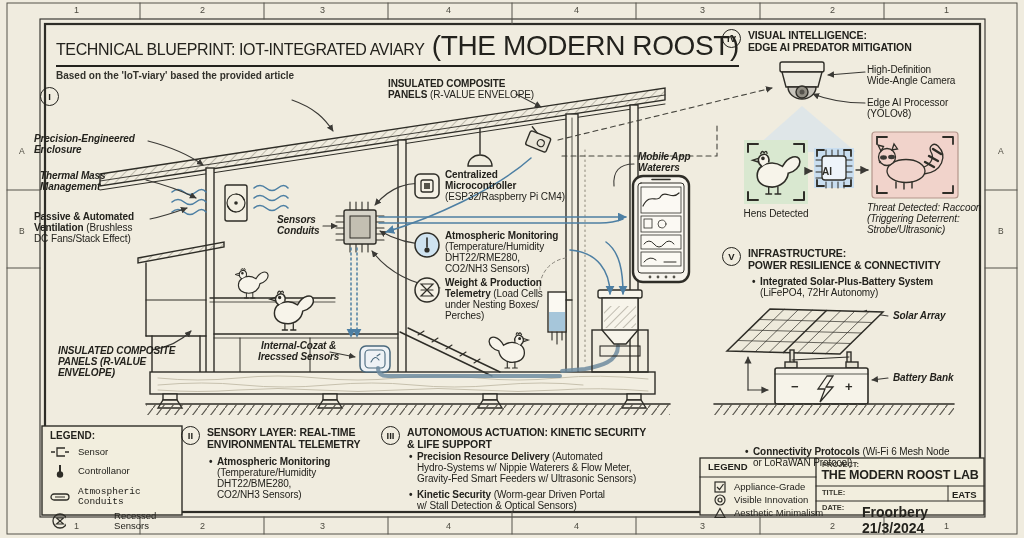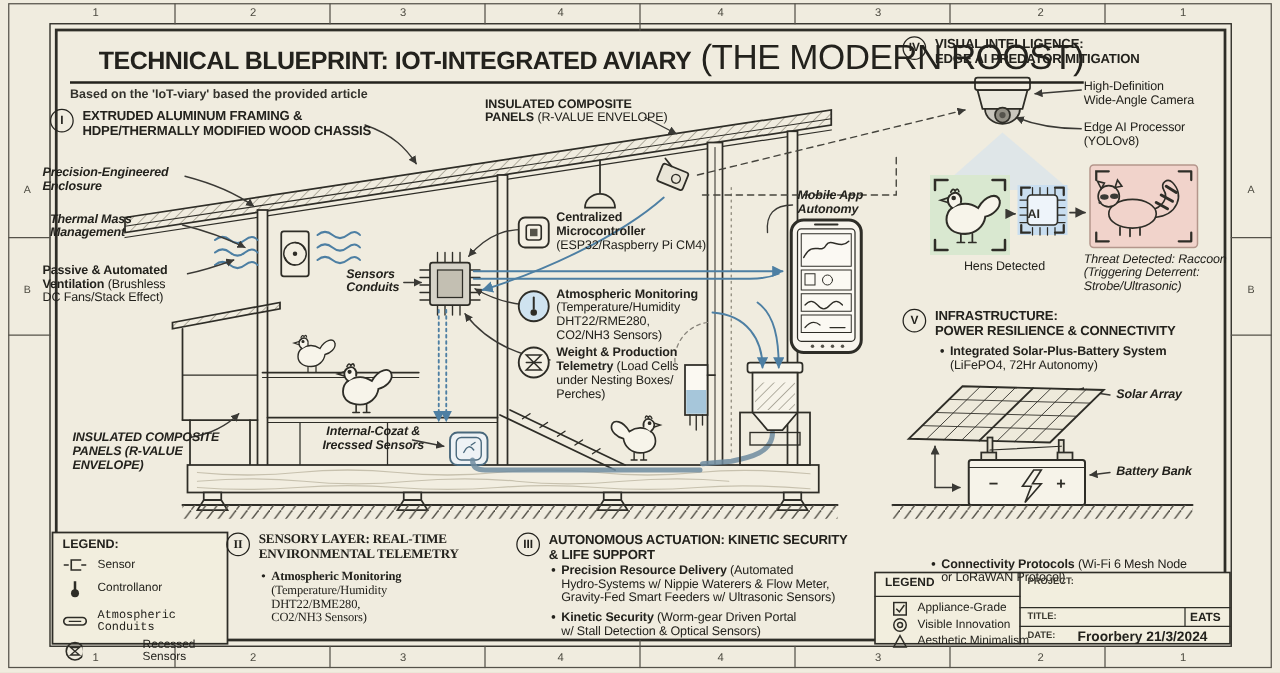--- a/index.html
+++ b/index.html
@@ -10,21 +10,21 @@
   .co{font-size:10px;line-height:11px;letter-spacing:-0.1px;color:#23221d;}
   .cob{font-size:10px;line-height:11px;font-weight:700;letter-spacing:-0.1px;color:#23221d;font-style:italic;}
   .sechead{display:flex;gap:7px;align-items:flex-start;}
   .circ{flex:0 0 auto;width:19px;height:19px;border:1.7px solid #23221d;border-radius:50%;display:flex;align-items:center;justify-content:center;font-size:9.5px;font-weight:700;box-sizing:border-box;background:transparent;}
   .stitle{font-size:10.5px;font-weight:700;line-height:12px;letter-spacing:-0.15px;}
   .bullet{position:relative;padding-left:8px;}
   .bullet::before{content:"\2022";position:absolute;left:0;top:0;font-weight:700;}
   .rnum{position:absolute;font-size:9px;color:#4c4a40;}
   .rlet{position:absolute;font-size:8.5px;color:#4c4a40;}
   .titleline{display:inline-block;border-bottom:2px solid #23221d;padding-bottom:3px;}
-  .t-main{font-size:20px;font-weight:700;letter-spacing:-0.4px;margin-left:23px;}
+  .t-main{font-size:16px;font-weight:400;letter-spacing:-0.4px;}
   .t-lite{font-size:28px;font-weight:400;letter-spacing:-0.4px;}
   .subtitle{font-size:10px;font-weight:600;color:#33322c;margin-top:3px;}
   .tb-small{font-size:7.5px;font-weight:700;color:#3a382f;}
   .legend-row{display:flex;align-items:center;gap:8px;font-size:9.5px;line-height:10px;}
 </style>
 </head>
 <body>
 
 <div id="stage">
 
@@ -362,47 +362,46 @@
 
   <div class="abs" style="left:56px;top:30px;">
     <div class="titleline">
       <span class="t-main">TECHNICAL BLUEPRINT: IOT-INTEGRATED AVIARY</span><span class="t-lite"> (THE MODERN ROOST)</span>
     </div>
     <div class="subtitle">Based on the 'IoT-viary' based the provided article</div>
   </div>
 
   <div class="abs sechead" style="left:40px;top:87px;">
     <div class="circ">I</div>
-    <div class="stitle"><span>EXTRUDED ALUMINUM FRAMING &amp;</span><br><span>HDPE/THERMALLY MODIFIED WOOD CHASSIS</span></div>
   </div>
 
   <div class="abs sechead" style="left:722px;top:29px;">
     <div class="circ">IV</div>
     <div class="stitle"><span>VISUAL INTELLIGENCE:</span><br><span>EDGE AI PREDATOR MITIGATION</span></div>
   </div>
 
   <div class="abs sechead" style="left:722px;top:247px;">
     <div class="circ">V</div>
     <div class="stitle"><span>INFRASTRUCTURE:</span><br><span>POWER RESILIENCE &amp; CONNECTIVITY</span></div>
   </div>
 
-  <div class="abs sechead" style="left:181px;top:426px;font-family:Liberation Serif, serif;">
+  <div class="abs sechead" style="left:181px;top:426px;">
     <div class="circ">II</div>
     <div>
       <div class="stitle"><span>SENSORY LAYER: REAL-TIME</span><br><span>ENVIRONMENTAL TELEMETRY</span></div>
       <div class="bullet co" style="margin:6px 0 0 2px;">
         <span class="b">Atmospheric Monitoring</span><br>
         <span>(Temperature/Humidity</span><br>
         <span>DHT22/BME280,</span><br>
         <span>CO2/NH3 Sensors)</span>
       </div>
     </div>
   </div>
 
-  <div class="abs sechead" style="left:381px;top:426px;margin-left:32px;">
+  <div class="abs sechead" style="left:381px;top:426px;">
     <div class="circ">III</div>
     <div>
       <div class="stitle"><span>AUTONOMOUS ACTUATION: KINETIC SECURITY</span><br><span>&amp; LIFE SUPPORT</span></div>
       <div class="bullet co" style="margin:1px 0 0 2px;">
         <span class="b">Precision Resource Delivery</span><span> (Automated</span><br>
         <span>Hydro-Systems w/ Nippie Waterers &amp; Flow Meter,</span><br>
         <span>Gravity-Fed Smart Feeders w/ Ultrasonic Sensors)</span>
       </div>
       <div class="bullet co" style="margin:5px 0 0 2px;">
         <span class="b">Kinetic Security</span><span> (Worm-gear Driven Portal</span><br>
@@ -443,27 +442,27 @@
     <span>DHT22/RME280,</span><br>
     <span>CO2/NH3 Sensors)</span>
   </div>
   <div class="abs co" style="left:445px;top:277px;">
     <span class="b">Weight &amp; Production</span><br>
     <span class="b">Telemetry</span><span> (Load Cells</span><br>
     <span>under Nesting Boxes/</span><br>
     <span>Perches)</span>
   </div>
   <div class="abs cob pre" style="left:638px;top:151px;">Mobile App
-Autonomy</div>
+Waterers</div>
 
   <div class="abs co pre" style="left:867px;top:64px;">High-Definition
 Wide-Angle Camera</div>
   <div class="abs co pre" style="left:867px;top:97px;">Edge AI Processor
 (YOLOv8)</div>
-  <div class="abs co" style="left:736px;top:208px;width:80px;text-align:right;margin-left:20px;">Hens Detected</div>
+  <div class="abs co" style="left:736px;top:208px;width:80px;text-align:center;">Hens Detected</div>
   <div class="abs co pre" style="left:867px;top:202px;font-style:italic;">Threat Detected: Raccoon
 (Triggering Deterrent:
 Strobe/Ultrasonic)</div>
 
   <div class="abs co bullet" style="left:752px;top:276px;">
     <span class="b">Integrated Solar-Plus-Battery System</span><br>
     <span>(LiFePO4, 72Hr Autonomy)</span>
   </div>
   <div class="abs cob" style="left:893px;top:310px;">Solar Array</div>
   <div class="abs cob" style="left:893px;top:372px;">Battery Bank</div>
@@ -520,19 +519,20 @@
         </svg>
       <span>Visible Innovation</span>
     </div>
     <div class="abs legend-row" style="left:14px;top:49px;">
       <svg width="12" height="12">
           <path d="M6,1.5 L11,10.5 H1 Z" fill="none" stroke="#2e2d27" stroke-width="1.2"></path>
         </svg>
       <span>Aesthetic Minimalism</span>
     </div>
     <div class="abs tb-small" style="left:122px;top:2px;">PROJECT:</div>
+    <div class="abs" style="left:116px;top:10px;width:168px;text-align:center;font-size:12.5px;font-weight:800;letter-spacing:-0.2px;">THE MODERN ROOST LAB</div>
     <div class="abs tb-small" style="left:122px;top:30px;">TITLE:</div>
     <div class="abs" style="left:252px;top:31px;font-size:9.5px;font-weight:700;">EATS</div>
     <div class="abs tb-small" style="left:122px;top:45px;">DATE:</div>
-    <div class="abs" style="left:150px;top:46px;font-size:11px;font-weight:700;padding-left:12px;">Froorbery 21/3/2024</div>
+    <div class="abs" style="left:150px;top:46px;font-size:14px;font-weight:700;padding-left:12px;">Froorbery 21/3/2024</div>
   </div>
 
 </div>
 
 </body></html>

